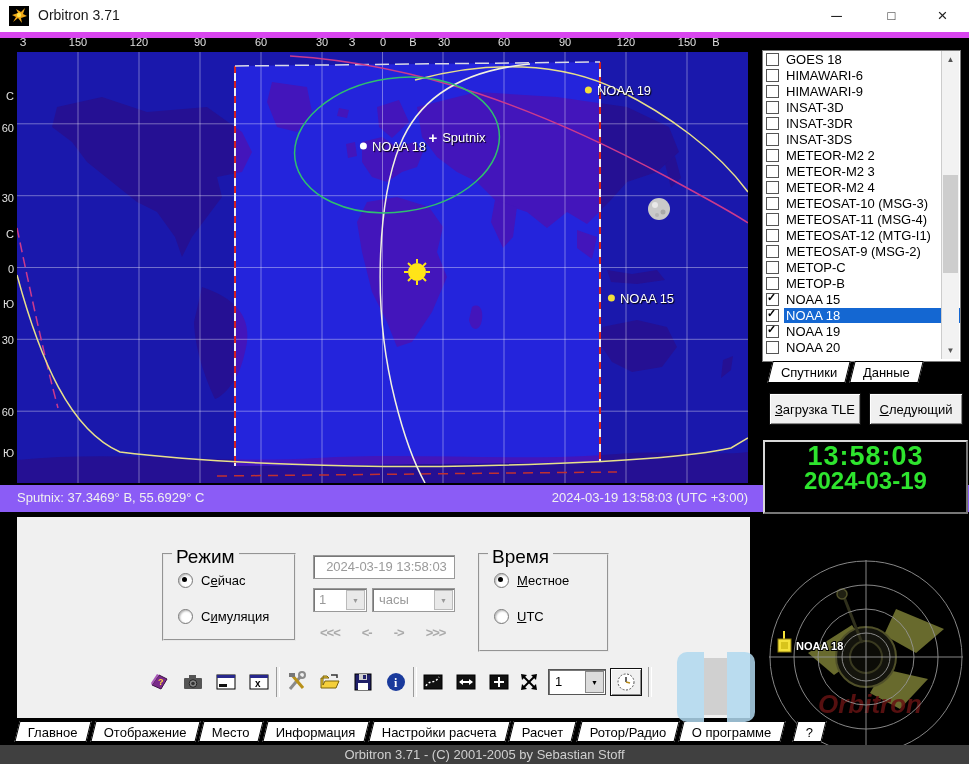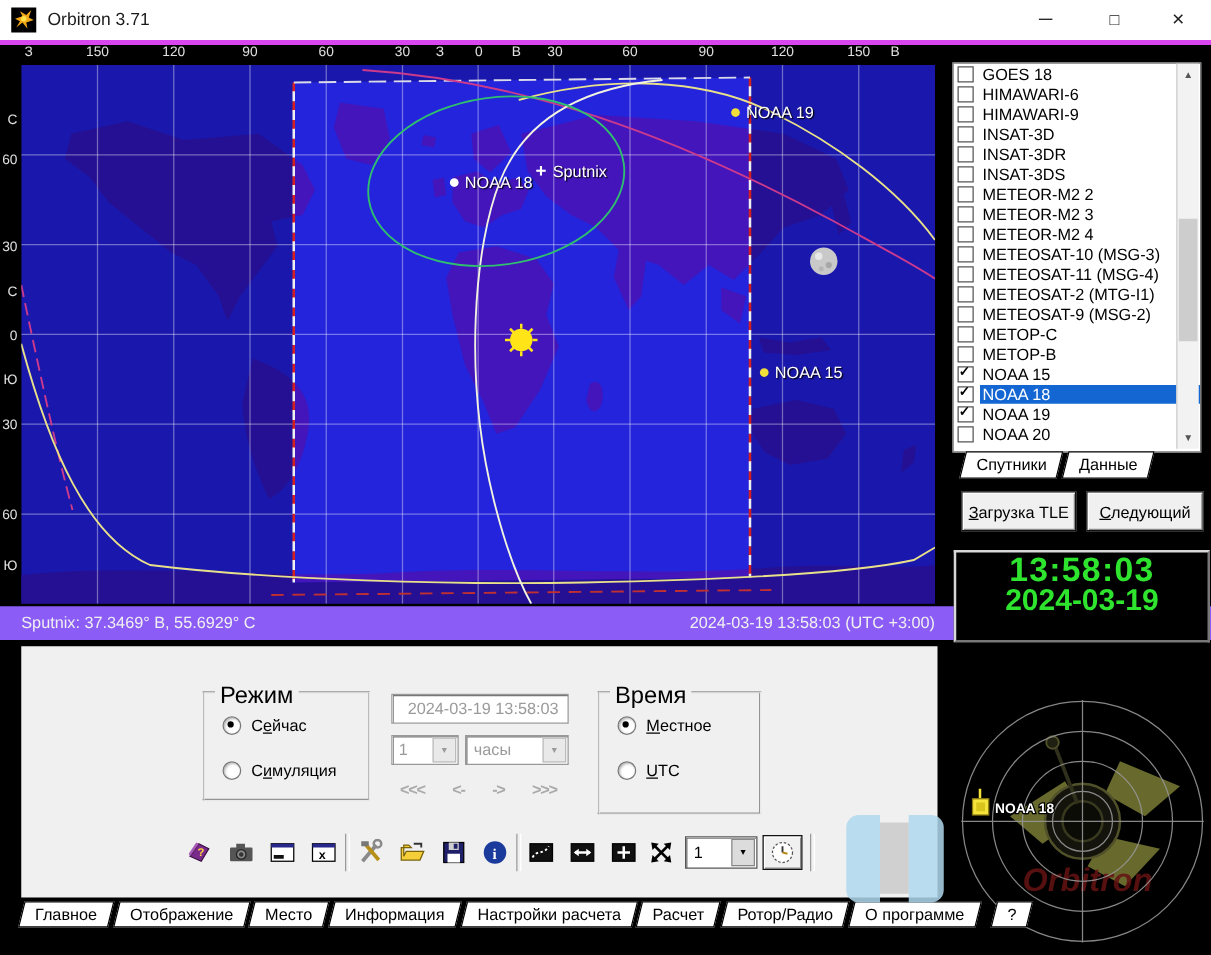--- a/index.html
+++ b/index.html
@@ -1,20 +1,20 @@
 <!DOCTYPE html>
 <html><head>
 <meta charset="utf-8">
 <style>
   html,body{margin:0;padding:0;background:#222;}
   #app{position:relative;width:969px;height:764px;background:#000;overflow:hidden;
        font-family:"Liberation Sans",sans-serif;-webkit-font-smoothing:antialiased;}
   .abs{position:absolute;}
   
-  #titlebar{position:absolute;left:0;top:0;width:969px;height:32px;background:#fff;border-bottom:4px solid #d946ef;}
+  #titlebar{position:absolute;left:0;top:0;width:969px;height:32px;background:#fff;border-bottom:6px solid #d946ef;}
   #app-icon{position:absolute;left:9px;top:6px;width:20px;height:20px;background:#000;}
   #title-text{position:absolute;left:38px;top:7px;font-size:14px;color:#1a1a1a;}
   .winbtn{position:absolute;top:0;width:45px;height:31px;display:flex;align-items:center;justify-content:center;color:#222;font-size:15px;cursor:default;}
   
   #map-wrap{position:absolute;left:17px;top:52px;width:731px;height:431px;}
   #top-ruler{position:absolute;left:0;top:34px;width:969px;height:18px;}
   #top-ruler span{position:absolute;top:2px;transform:translateX(-50%);font-size:11px;color:#e0e0e0;}
   #left-ruler{position:absolute;left:0;top:0;width:17px;height:520px;}
   #left-ruler span{position:absolute;left:0;width:14px;text-align:right;transform:translateY(-50%);font-size:11px;color:#e0e0e0;}
   #marker-layer{position:absolute;left:17px;top:52px;width:731px;height:431px;pointer-events:none;}
@@ -282,21 +282,21 @@
       <div class="satrow">
         <span class="cb"></span>
         <span class="slab">METEOSAT-10 (MSG-3)</span>
       </div>
       <div class="satrow">
         <span class="cb"></span>
         <span class="slab">METEOSAT-11 (MSG-4)</span>
       </div>
       <div class="satrow">
         <span class="cb"></span>
-        <span class="slab">METEOSAT-2 (MTG-I1)</span>
+        <span class="slab">METEOSAT-12 (MTG-I1)</span>
       </div>
       <div class="satrow">
         <span class="cb"></span>
         <span class="slab">METEOSAT-9 (MSG-2)</span>
       </div>
       <div class="satrow">
         <span class="cb"></span>
         <span class="slab">METOP-C</span>
       </div>
       <div class="satrow">
@@ -528,17 +528,18 @@
       <div class="ttab active"><span>Главное</span></div>
       <div class="ttab"><span>Отображение</span></div>
       <div class="ttab"><span>Место</span></div>
       <div class="ttab"><span>Информация</span></div>
       <div class="ttab"><span>Настройки расчета</span></div>
       <div class="ttab"><span>Расчет</span></div>
       <div class="ttab"><span>Ротор/Радио</span></div>
       <div class="ttab"><span>О программе</span></div>
       <div class="ttab" style="margin-left: 8px;"><span>?</span></div>
     </div>
+  <div id="statusbar">Orbitron 3.71 - (C) 2001-2005 by Sebastian Stoff</div>
 
   <div class="wm" style="left:677px;top:652px;width:27px;height:70px;background:rgba(176,216,238,0.85);border-radius:10px 0 0 10px;"></div>
   <div class="wm" style="left:704px;top:658px;width:23px;height:57px;background:rgba(200,200,200,0.8);"></div>
   <div class="wm" style="left:727px;top:652px;width:28px;height:70px;background:rgba(176,216,238,0.85);border-radius:0 10px 10px 0;"></div>
 </div>
 
 </body></html>

